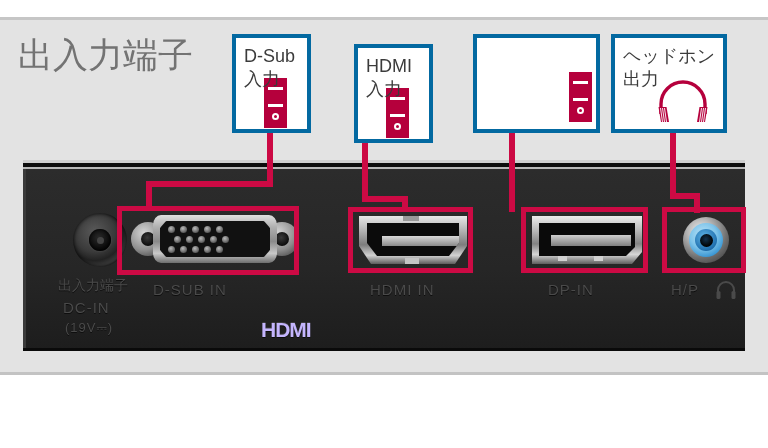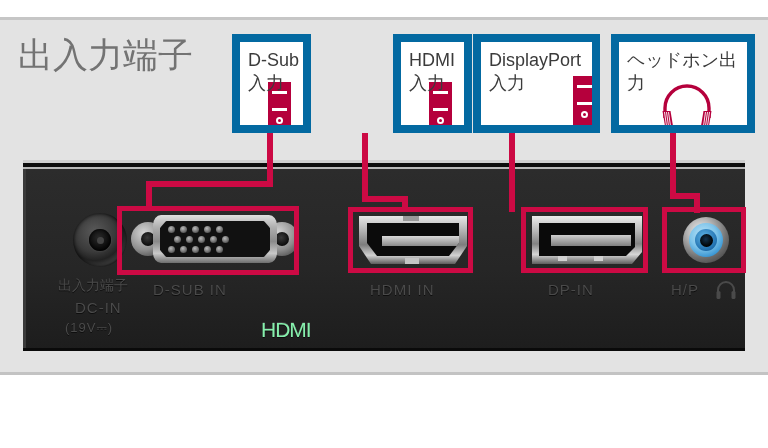--- a/index.html
+++ b/index.html
@@ -51,21 +51,21 @@
     letter-spacing: 0px;
     color: #737373;
     font-weight: 400;
     white-space: nowrap;
   }
 
   
   .callout {
     position: absolute;
     background: #ffffff;
-    border: 8px solid #0369a1;
+    border: 4px solid #0369a1;
     z-index: 30;
     overflow: hidden;
   }
   .callout-label {
     position: absolute;
     left: 8px; top: 7px;
     font-size: 18px;
     line-height: 23px;
     color: #3b3b3b;
     white-space: pre-line;
@@ -152,23 +152,23 @@
     letter-spacing: 1px;
     text-shadow: 0 1px 0 #0e0e0e;
     white-space: nowrap;
     z-index: 8;
   }
   .engrave-small { font-size: 13px; }
   .engrave-jp { font-size: 14px; letter-spacing: 0px; }
 
   .hdmi-logo {
     position: absolute;
-    color: #86efac;
+    color: #c4b5fd;
     font-size: 21px;
-    font-weight: normal;
+    font-weight: bold;
     letter-spacing: -1px;
     text-shadow: 0 1px 0 #0c0c0c, 0 -1px 0 #3f3f3f;
     z-index: 8;
   }
 
   
   .conn { position: absolute; z-index: 10; }
 
   
   .dc-jack {
@@ -344,40 +344,38 @@
 
   <div class="callout" style="left:232px; top:34px; width:79px; height:99px;">
     <div class="callout-label">D-Sub入力</div>
     <div class="port-icon" style="left:28px; top:40px;">
       <div class="bar-top"></div>
         <div class="bar-mid"></div>
         <div class="ring"></div>
     </div>
   </div>
 
-  <div class="callout" style="left:354px; top:34px; width:79px; height:99px;margin-left:39px;">
+  <div class="callout" style="left:354px; top:44px; width:79px; height:99px;">
     <div class="callout-label">HDMI入力</div>
     <div class="port-icon" style="left:28px; top:40px;">
       <div class="bar-top"></div>
         <div class="bar-mid"></div>
         <div class="ring"></div>
     </div>
   </div>
 
   <div class="callout" style="left:473px; top:34px; width:127px; height:99px;">
-    <div class="callout-label narrow">DisplayPort
-入力</div>
     <div class="port-icon" style="left:92px; top:34px;">
       <div class="bar-top"></div>
         <div class="bar-mid"></div>
         <div class="ring"></div>
     </div>
   </div>
 
-  <div class="callout" style="left:611px; top:34px; width:144px; height:99px;">
+  <div class="callout" style="left:611px; top:34px; width:116px; height:99px;">
     <div class="callout-label">ヘッドホン出力</div>
     <svg class="hp-icon" style="left:40px; top:42px;" width="56" height="44" viewBox="0 0 56 44">
       <path d="M6 34 V24 A22 22 0 0 1 50 24 V34" fill="none" stroke="#b5003c" stroke-width="3.4"></path>
       <path d="M3.5 27 L11.5 27 L14 42 L6 42 Z" fill="#b5003c"></path>
       <path d="M44.5 27 L52.5 27 L50 42 L42 42 Z" fill="#b5003c"></path>
       <g stroke="#ffffff" stroke-width="0.9">
         <line x1="5.5" y1="28" x2="7.5" y2="42"></line>
         <line x1="7.5" y1="28" x2="9.5" y2="42"></line>
         <line x1="9.5" y1="28" x2="11.5" y2="42"></line>
         <line x1="46.5" y1="28" x2="44.5" y2="42"></line>
@@ -392,21 +390,21 @@
     <div class="panel-bezel-dark"></div>
     <div class="panel-bezel-hi2"></div>
     <div class="panel-body"></div>
     <div class="panel-left-edge"></div>
     <div class="panel-bottom-edge"></div>
 
     <div class="conn dc-jack" style="left:50px; top:53px;">
       <div class="dc-pin"></div>
     </div>
     <div class="engrave engrave-jp" style="left:35px; top:117px;">出入力端子</div>
-    <div class="engrave" style="left:52px; top:139px;text-align:right;">DC-IN</div>
+    <div class="engrave" style="left:40px; top:139px;text-align:right;">DC-IN</div>
     <div class="engrave engrave-small" style="left:42px; top:160px;">(19V⎓)</div>
 
     <div class="conn vga-wrap" style="left:108px; top:53px;">
       <div class="vga-screw left"></div>
       <div class="vga-screw right"></div>
       <div class="vga-shell">
         <div class="vga-inner">
           <div class="vga-pins">
             <div class="vga-pin" style="left:0px;  top:1px;"></div>
             <div class="vga-pin" style="left:12px; top:1px;"></div>

